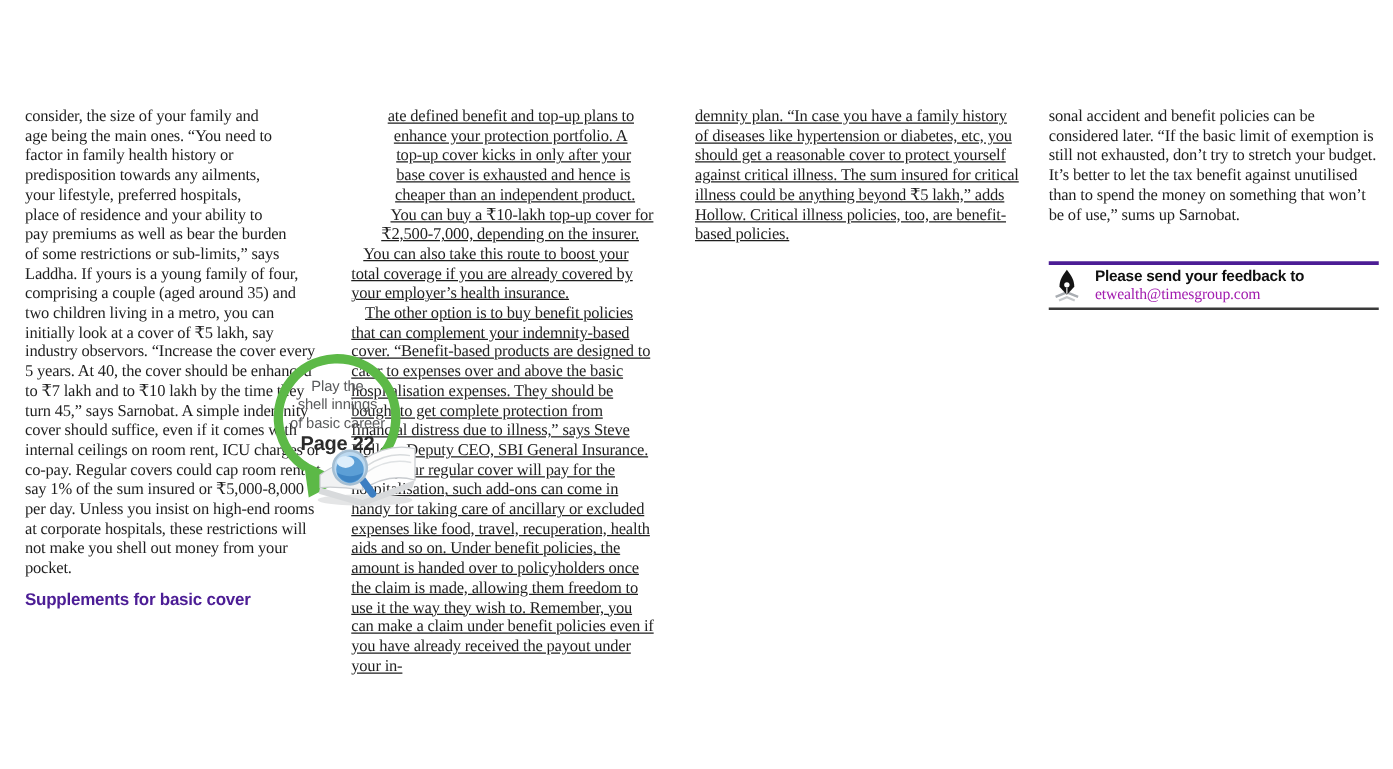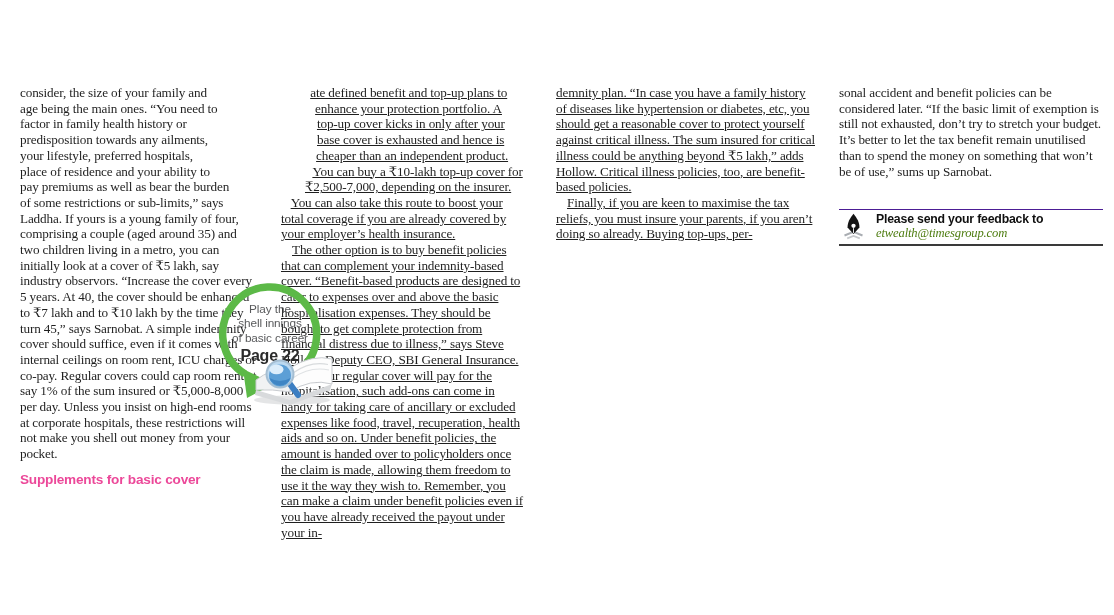--- a/index.html
+++ b/index.html
@@ -14,21 +14,21 @@
     text-align:left; hyphens:auto;
   }
   .col1{left:20px;  width:239px;}
   .col2{left:281px; width:243px;text-decoration:underline;}
   .col3{left:556px; width:263px;text-decoration:underline;}
   .col4{left:839px; width:263px; height:530px;}
   .col p{margin:0;}
   p.indent{text-indent:11px;}
   h3.subhead{
     font-family:"Liberation Sans","DejaVu Sans",sans-serif;
-    font-size:13.6px; font-weight:bold; color:#ec4899;
+    font-size:13.6px; font-weight:bold; color:#4c1d95;
     letter-spacing:-0.2px; margin:10px 0 3px 0;
   }
   
   .wrapR{float:right; width:52px; height:112px; margin-top:198px;
          shape-outside:circle(55px at 63px 50px);}
   .wrapL{float:left; width:58px; height:124px; margin-top:200px;
          shape-outside:ellipse(50px 68px at -14px 50px);}
   
   .callout{position:absolute; left:194px; top:258px; width:152px; height:152px;}
   .callout .ring{position:absolute; left:0; top:0; width:152px; height:152px;}
@@ -38,57 +38,56 @@
     font-size:11.8px; line-height:14.3px; color:#595a5c; letter-spacing:-0.1px;
   }
   .callout-pageref{
     font-weight:bold; color:#2b2b2b; font-size:16px; margin-top:4px;
     letter-spacing:-0.2px;
   }
   .bookwrap{position:absolute; left:46px; top:88px; width:96px; height:60px;}
   
   .feedback{
     position:absolute; left:0; top:124px; width:100%;
-    border-top:1px solid #4c1d95; border-bottom:2px solid #3a3a3a;
+    border-top:3px solid #4c1d95; border-bottom:2px solid #3a3a3a;
     padding:3px 0 4px 1px; display:flex; align-items:center; gap:9px;
     background:#fff;
   }
   .fb-icon{width:27px; height:27px; flex:none;}
   .fb-text{display:flex; flex-direction:column; gap:1px;}
   .fb-label{
     font-family:"Liberation Sans","DejaVu Sans",sans-serif;
     font-weight:bold; font-size:12.3px; color:#101010; letter-spacing:-0.2px;
     line-height:13px;
   }
-  .fb-email{font-style:italic; font-size:12.6px; color:#4d7c0f; line-height:13px;}
+  .fb-email{font-size:12.6px; color:#a21caf; line-height:13px;}
 </style>
 </head>
 <body>
 
 <div class="page">
 
   <section class="col col1">
     <div class="wrapR"></div>
     <p>consider, the size of your family and age being the main ones. “You need to factor in family health history or predisposition towards any ailments, your lifestyle, preferred hospitals, place of residence and your ability to pay premiums as well as bear the burden of some restrictions or sub-limits,” says Laddha. If yours is a young family of four, comprising a couple (aged around 35) and two children living in a metro, you can initially look at a cover of ₹5 lakh, say industry observors. “Increase the cover every 5 years. At 40, the cover should be enhanced to ₹7 lakh and to ₹10 lakh by the time they turn 45,” says Sarnobat. A simple indemnity cover should suffice, even if it comes with internal ceilings on room rent, ICU charges or co-pay. Regular covers could cap room rent at say 1% of the sum insured or ₹5,000-8,000 per day. Unless you insist on high-end rooms at corporate hospitals, these restrictions will not make you shell out money from your pocket.</p>
     <h3 class="subhead">Supplements for basic cover</h3>
   </section>
 
   <section class="col col2">
     <div class="wrapL"></div>
     <p>ate defined benefit and top-up plans to enhance your protection portfolio. A top-up cover kicks in only after your base cover is exhausted and hence is cheaper than an independent product. You can buy a ₹10-lakh top-up cover for ₹2,500-7,000, depending on the insurer. You can also take this route to boost your total coverage if you are already covered by your employer’s health insurance.</p>
     <p class="indent">The other option is to buy benefit policies that can complement your indemnity-based cover. “Benefit-based products are designed to cater to expenses over and above the basic hospitalisation expenses. They should be bought to get complete protection from financial distress due to illness,” says Steve Hollow, Deputy CEO, SBI General Insurance. While your regular cover will pay for the hospitalisation, such add-ons can come in handy for taking care of ancillary or excluded expenses like food, travel, recuperation, health aids and so on. Under benefit policies, the amount is handed over to policyholders once the claim is made, allowing them freedom to use it the way they wish to. Remember, you can make a claim under benefit policies even if you have already received the payout under your in-</p>
   </section>
 
   <section class="col col3">
     <p>demnity plan. “In case you have a family history of diseases like hypertension or diabetes, etc, you should get a reasonable cover to protect yourself against critical illness. The sum insured for critical illness could be anything beyond ₹5 lakh,” adds Hollow. Critical illness policies, too, are benefit-based policies.</p>
-    <p class="indent">Finally, if you are keen to maximise the tax reliefs, you must insure your parents, if you aren’t doing so already. Buying top-ups, per-</p>
   </section>
 
   <section class="col col4">
-    <p>sonal accident and benefit policies can be considered later. “If the basic limit of exemption is still not exhausted, don’t try to stretch your budget. It’s better to let the tax benefit remain unutilised than to spend the money on something that won’t be of use,” sums up Sarnobat.</p>
+    <p>sonal accident and benefit policies can be considered later. “If the basic limit of exemption is still not exhausted, don’t try to stretch your budget. It’s better to let the tax benefit against unutilised than to spend the money on something that won’t be of use,” sums up Sarnobat.</p>
 
     <div class="feedback">
       <svg class="fb-icon" viewBox="0 0 30 30" aria-hidden="true">
         <path d="M5,25 L15,21 L25,25" stroke="#a9adb2" fill="none" stroke-width="2.2"></path>
         <path d="M8,28.2 L15,25.4 L22,28.2" stroke="#c6c9cc" fill="none" stroke-width="2"></path>
         <path d="M15,0.8 C11,6 8.4,10 8.4,16 L15,23.2 L21.6,16 C21.6,10 19,6 15,0.8 Z" fill="#141414"></path>
         <circle cx="15" cy="14.3" r="2.4" fill="#ffffff"></circle>
         <line x1="15" y1="16.8" x2="15" y2="22.2" stroke="#ffffff" stroke-width="1"></line>
       </svg>
       <div class="fb-text">

